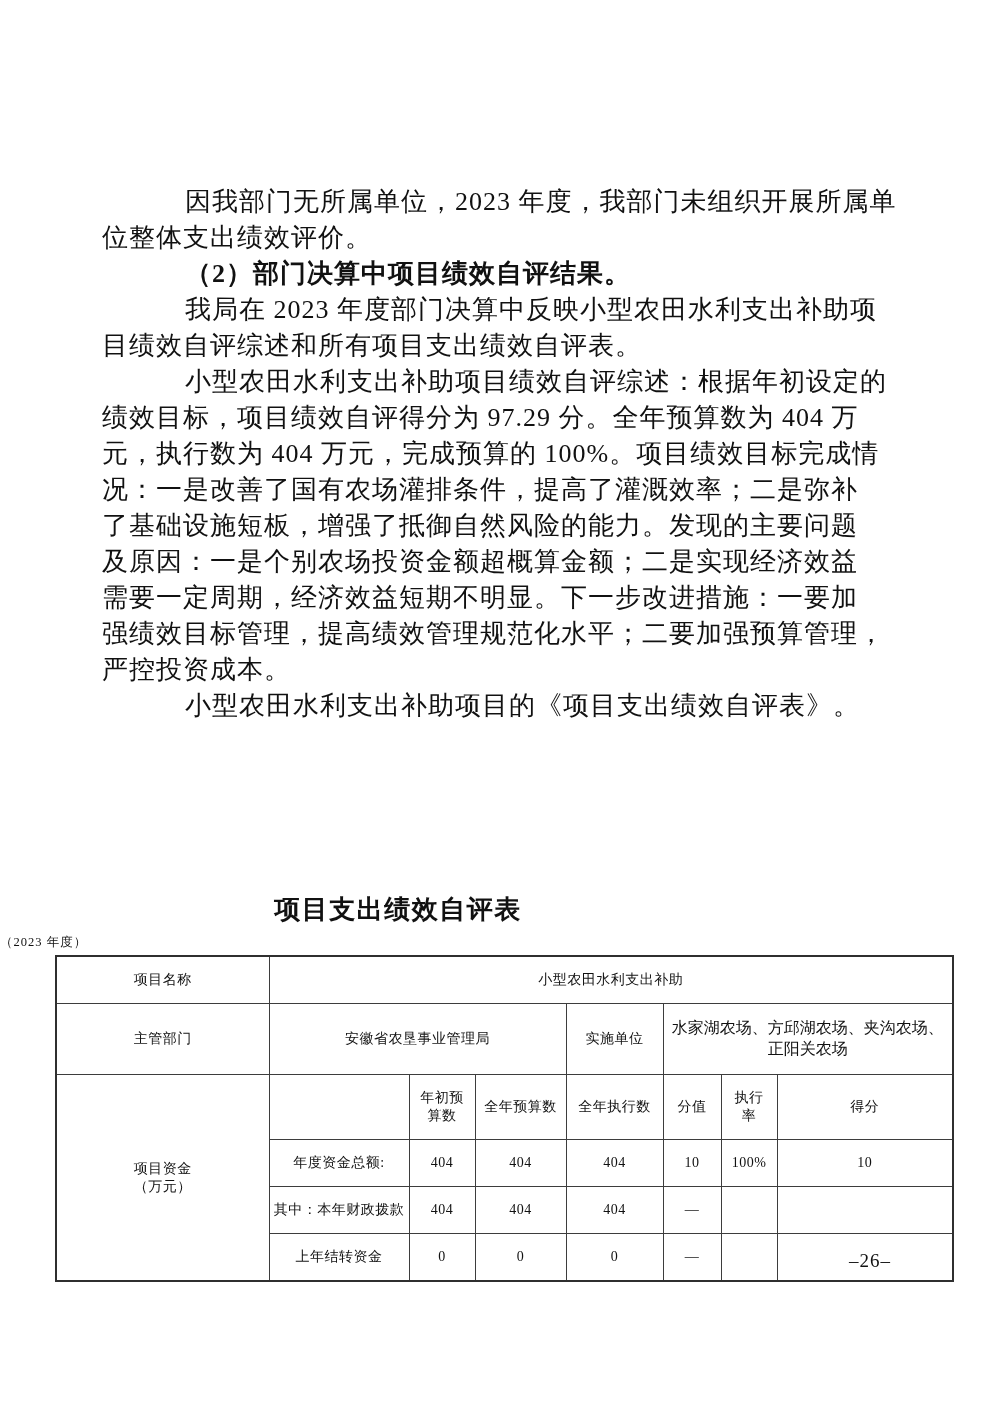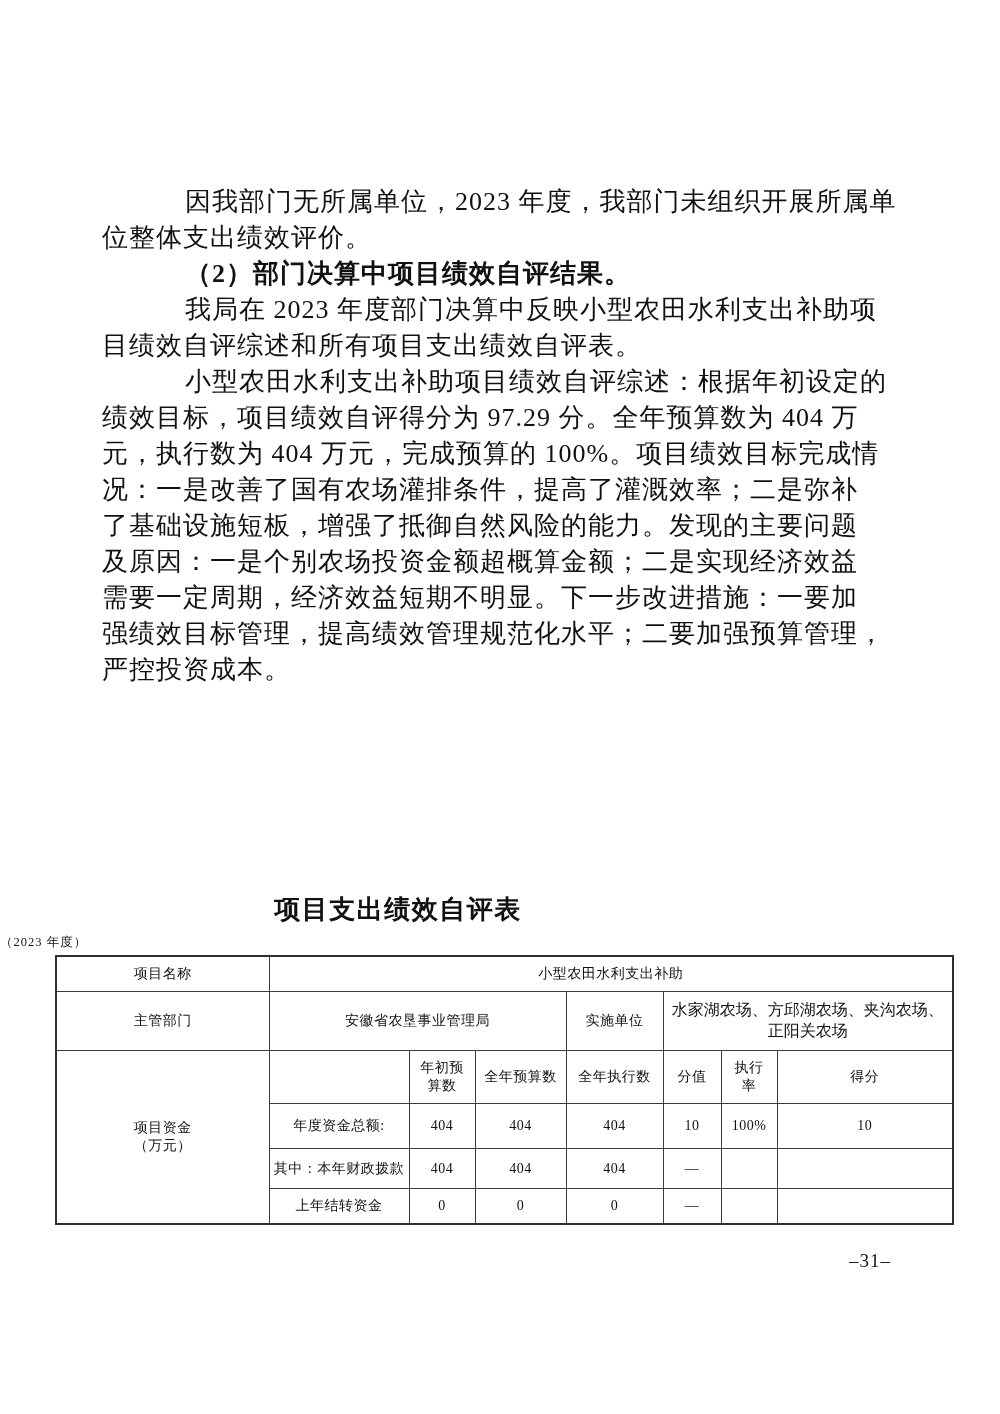--- a/index.html
+++ b/index.html
@@ -53,21 +53,21 @@
     border-collapse:collapse;
     table-layout:fixed;
     border:2px solid #2f2f2f;
     font-size:14px;
     letter-spacing:0.5px;
   }
   table.eval-table td{
     border:1px solid #3d3d3d;
     text-align:center;
     vertical-align:middle;
-    padding:8px 4px;
+    padding:14px 4px;
     overflow:hidden;
   }
   td.wrap{white-space:pre-line;margin-left:32px;}
   td.left{text-align:left;padding-left:7px;}
   td.right{text-align:right;padding-right:12px;}
   td.farms{font-size:16px;letter-spacing:0;padding:2px 2px;}
   tr.r1{height:35px;}
   tr.r2{height:50px;}
   tr.r3{height:53px;}
   tr.r4{height:45px;margin-left:40px;}
@@ -94,20 +94,21 @@
 目绩效自评综述和所有项目支出绩效自评表。</p>
     <p class="para">小型农田水利支出补助项目绩效自评综述：根据年初设定的
 绩效目标，项目绩效自评得分为 97.29 分。全年预算数为 404 万
 元，执行数为 404 万元，完成预算的 100%。项目绩效目标完成情
 况：一是改善了国有农场灌排条件，提高了灌溉效率；二是弥补
 了基础设施短板，增强了抵御自然风险的能力。发现的主要问题
 及原因：一是个别农场投资金额超概算金额；二是实现经济效益
 需要一定周期，经济效益短期不明显。下一步改进措施：一要加
 强绩效目标管理，提高绩效管理规范化水平；二要加强预算管理，
 严控投资成本。</p>
+    <p class="para">小型农田水利支出补助项目的《项目支出绩效自评表》。</p>
   </div>
 
   <div class="table-title">项目支出绩效自评表</div>
   <div class="table-subtitle">（2023 年度）</div>
 
   <table class="eval-table">
     <colgroup>
       <col style="width:213px">
         <col style="width:140px">
         <col style="width:66px">
@@ -164,15 +165,15 @@
         <td>0</td>
         <td>0</td>
         <td>0</td>
         <td>—</td>
         <td></td>
         <td></td>
       </tr>
     </tbody>
   </table>
 
-  <div class="page-number">–31–</div>
+  <div class="page-number">–26–</div>
 
 </div>
 
 </body></html>

